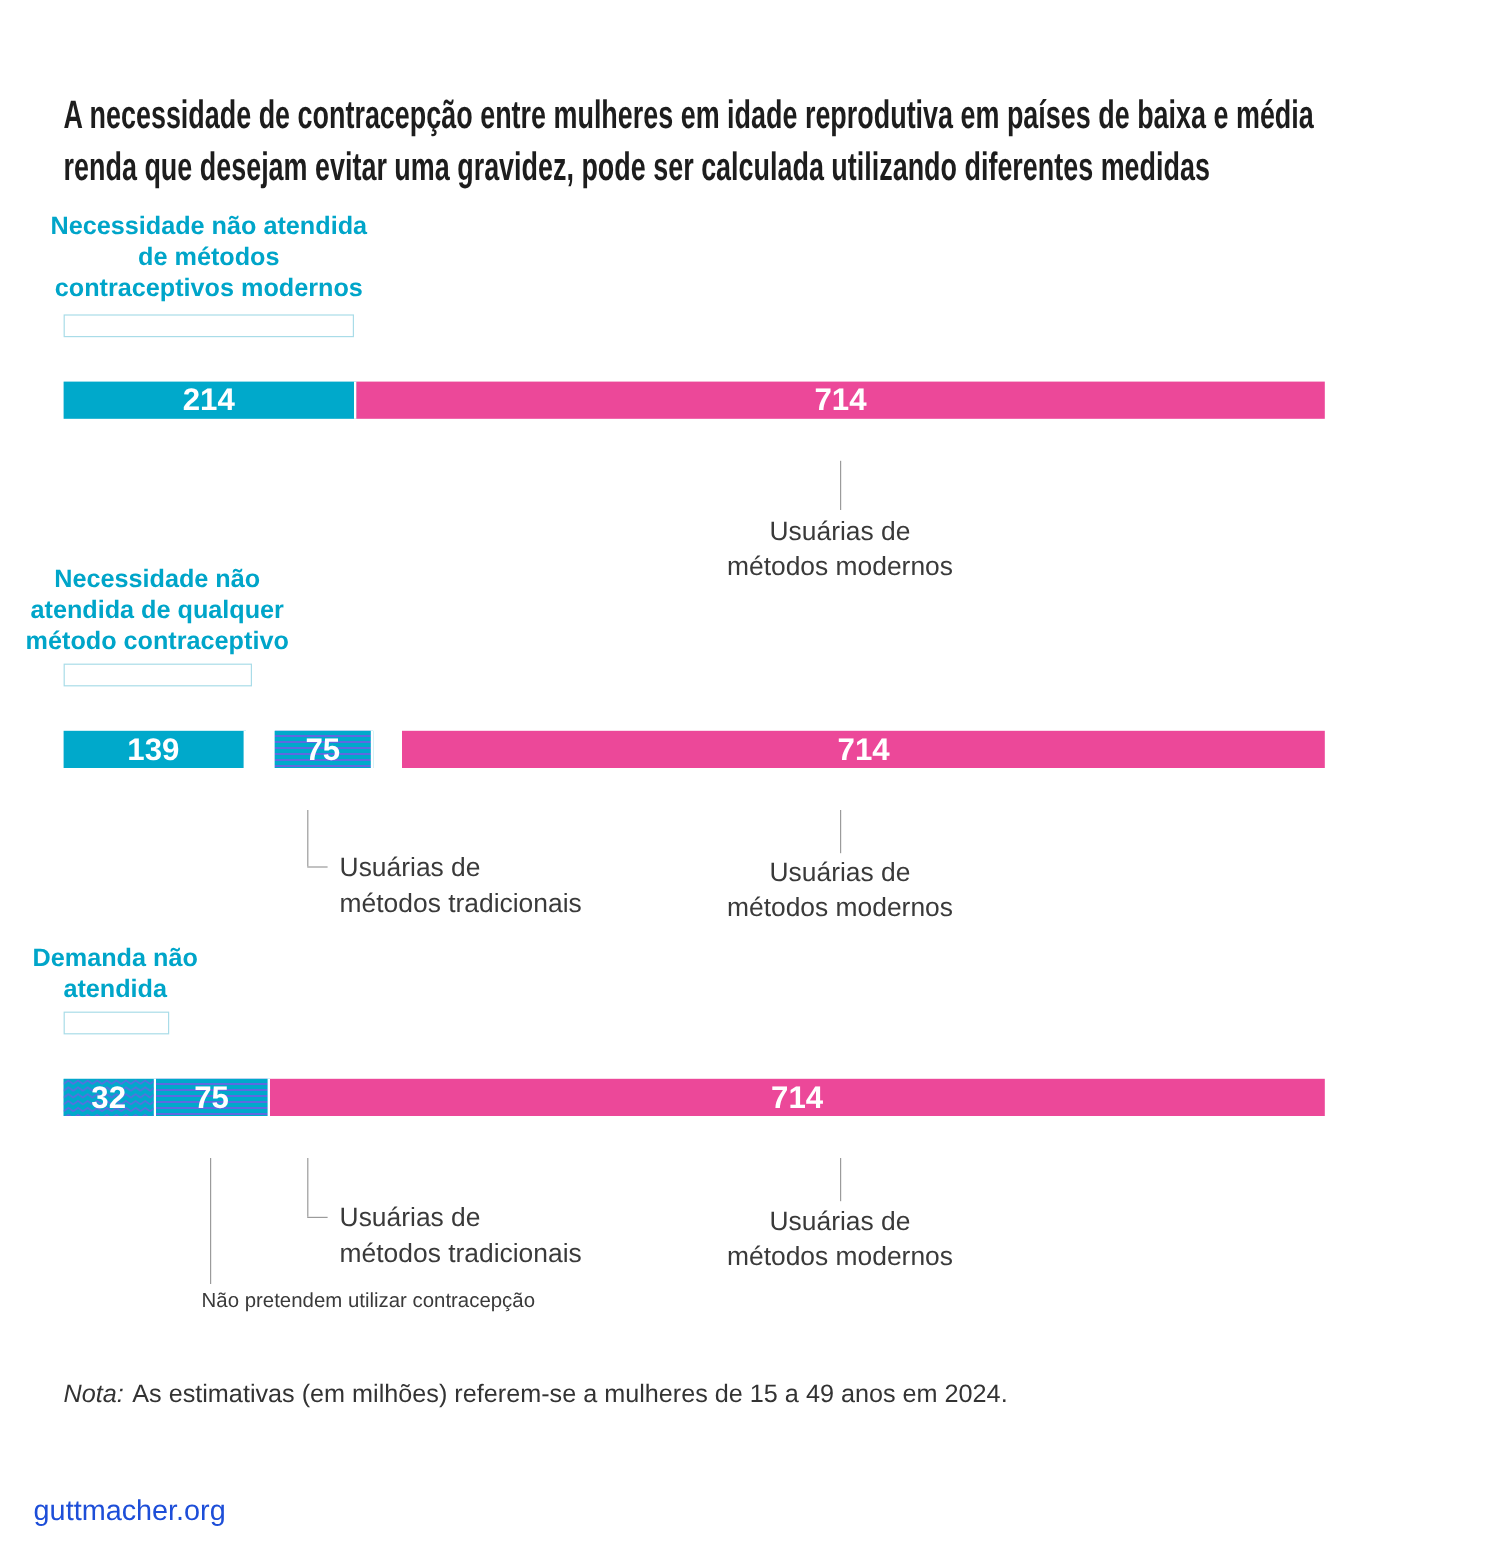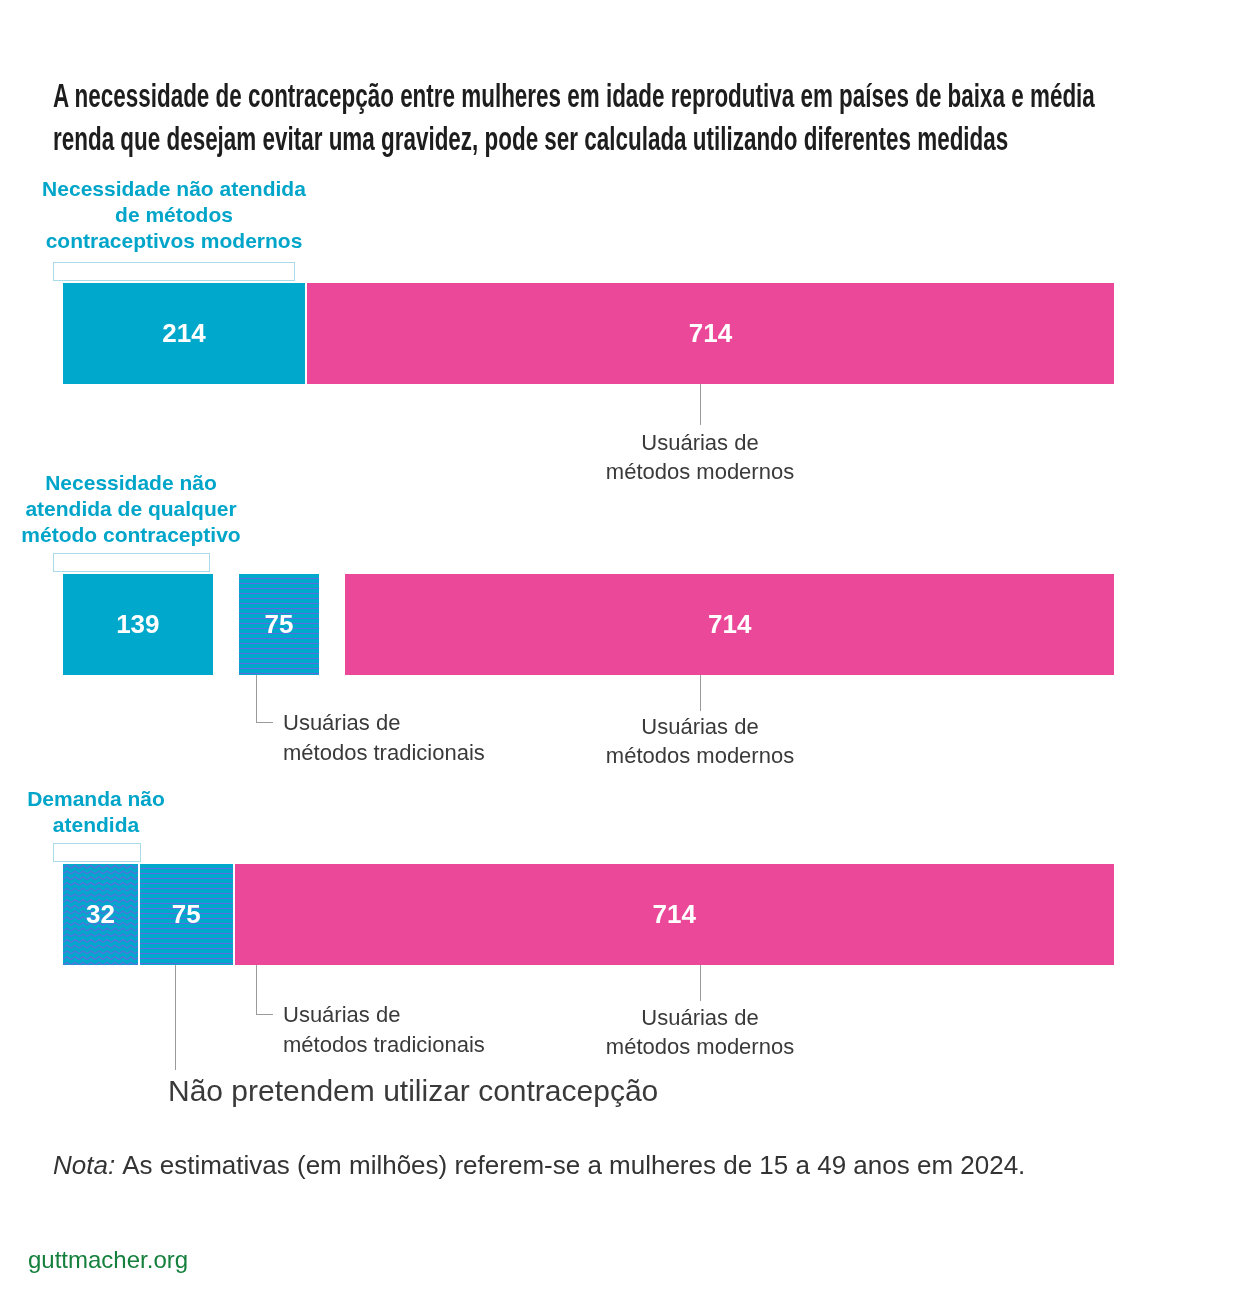--- a/index.html
+++ b/index.html
@@ -30,22 +30,23 @@
   .measure-label .mline{white-space:nowrap;}
   
   .bracket{
     position:absolute;height:19px;
     border:1.5px solid #a9dce8;
     box-sizing:border-box;
     background:#ffffff;
   }
   
   .bar{
-    position:absolute;left:63px;width:1051px;height:101px;
+    position:absolute;left:53px;width:1051px;height:101px;
     display:flex;
+    align-items:center;
   }
   .seg{
     position:relative;
     flex-basis:0;min-width:0;
     display:flex;align-items:center;justify-content:center;
     box-sizing:border-box;
   }
   .seg:not(:last-child){border-right:2px solid #ffffff;}
   .seg-teal{background:#00a9cb;}
   .seg-purple{background:#ec4899;}
@@ -70,32 +71,32 @@
     position:absolute;width:300px;text-align:center;
     color:#3a3a3a;font-size:22px;line-height:29px;
   }
   .callout-left{
     position:absolute;text-align:left;
     color:#3a3a3a;font-size:22px;line-height:30px;
   }
   .callout-left .cline, .callout-center .cline{white-space:nowrap;}
   .callout-single{
     position:absolute;white-space:nowrap;
-    color:#3a3a3a;font-size:30px;
+    color:#3a3a3a;font-size:17px;
   }
   
   .note{
     position:absolute;left:53px;top:1150px;
-    font-size:26px;color:#333333;white-space:nowrap;
+    font-size:21px;color:#333333;white-space:nowrap;
   }
   .note .note-label{font-style:italic;}
   .note .note-text{margin-left:7px;}
   .footer{
     position:absolute;left:28px;top:1246px;
-    font-size:24px;color:#15803d;
+    font-size:24px;color:#1d4ed8;
   }
 </style>
 </head>
 <body>
 
 <div id="canvas">
 
   <svg width="0" height="0" style="position:absolute">
     <defs>
       <pattern id="zz" width="8" height="5.7" patternUnits="userSpaceOnUse">

